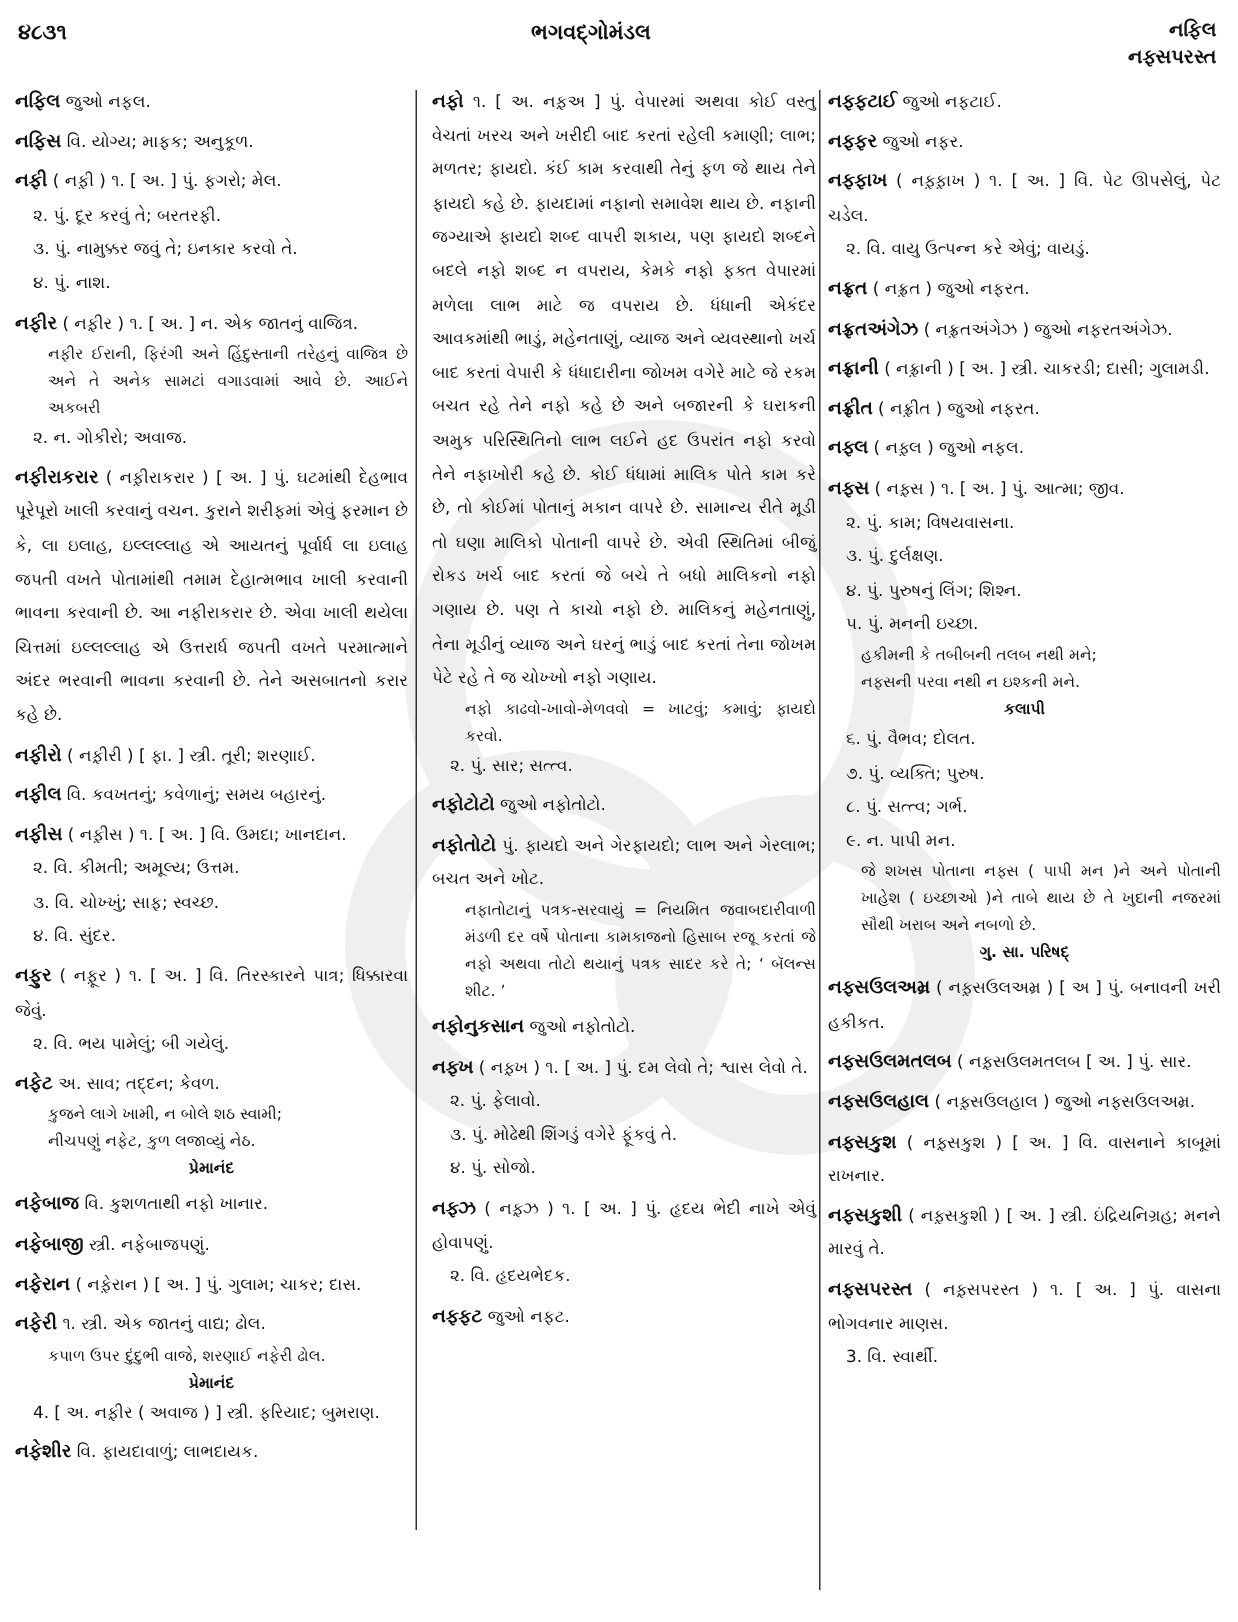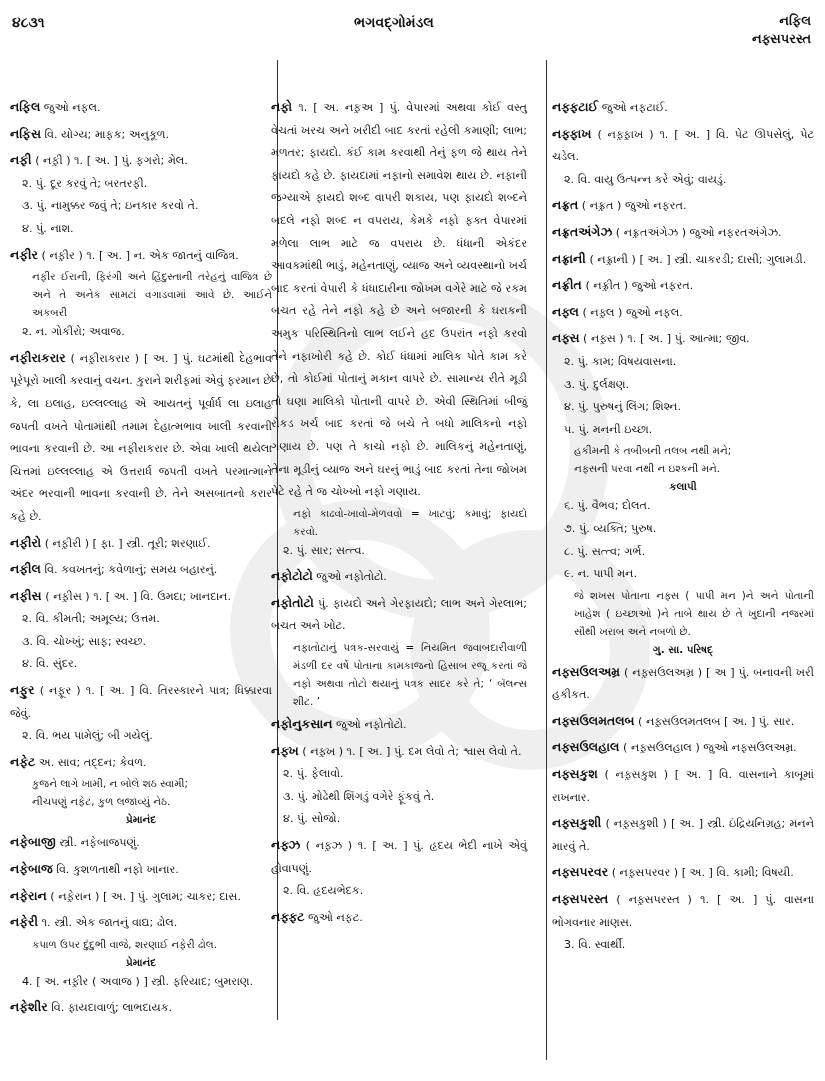--- a/index.html
+++ b/index.html
@@ -3,23 +3,23 @@
 <meta charset="utf-8">
 <style>
   html,body{margin:0;padding:0;background:#fff;}
   body{width:825px;height:1081px;overflow:hidden;position:relative;
     font-family:"DejaVu Sans",sans-serif;color:#111;}
   .watermark{position:absolute;left:230px;top:250px;width:420px;height:560px;pointer-events:none;opacity:.06;}
   .hdr{position:absolute;top:0;left:0;width:825px;height:52px;}
   .pno{position:absolute;left:12px;top:14px;font-size:14px;font-weight:bold;}
   .ptitle{position:absolute;left:0;width:788px;top:14px;text-align:center;font-size:14px;font-weight:bold;}
   .guide{position:absolute;right:14px;top:12px;text-align:right;font-size:13px;font-weight:bold;line-height:18px;}
-  .col{position:absolute;top:56px;font-size:11.2px;line-height:22.6px;margin-top:40px;}
+  .col{position:absolute;top:56px;font-size:11.2px;line-height:22.6px;}
   .c1{left:10px;width:262px;}
-  .c2{left:271px;width:256px;}
+  .c2{left:288px;width:256px;}
   .c3{left:552px;width:262px;}
   .vsep{position:absolute;top:60px;width:1px;background:#333;}
   .entry{margin:0 0 3px 0;}
   .hw{font-weight:bold;font-size:12.4px;}
   .sub{padding-left:12px;}
   .quote{padding-left:22px;font-size:10.4px;line-height:18px;}
   .author{text-align:center;font-size:10.4px;line-height:18px;font-weight:bold;}
   .just{text-align:justify;}
 </style>
 </head>
@@ -47,44 +47,44 @@
     <div class="entry just"><span class="hw">નફિલ</span> <span>જુઓ નફલ.</span></div>
     <div class="entry just"><span class="hw">નફિસ</span> <span>વિ. યોગ્ય; માફક; અનુકૂળ.</span></div>
     <div class="entry just"><span class="hw">નફી</span> <span>( નફ઼ી ) ૧. [ અ. ] પું. ફગરો; મેલ.</span><div class="sub">૨. પું. દૂર કરવું તે; બરતરફી.</div><div class="sub">૩. પું. નામુક્કર જવું તે; ઇનકાર કરવો તે.</div><div class="sub">૪. પું. નાશ.</div></div>
     <div class="entry just"><span class="hw">નફીર</span> <span>( નફ઼ીર ) ૧. [ અ. ] ન. એક જાતનું વાજિત્ર.</span><div class="quote">નફીર ઈરાની, ફિરંગી અને હિંદુસ્તાની તરેહનું વાજિત્ર છે અને તે અનેક સામટાં વગાડવામાં આવે છે. આઈને અકબરી</div><div class="sub">૨. ન. ગોકીરો; અવાજ.</div></div>
     <div class="entry just"><span class="hw">નફીરાકરાર</span> <span>( નફ઼ીરાકરાર ) [ અ. ] પું. ઘટમાંથી દેહભાવ પૂરેપૂરો ખાલી કરવાનું વચન. કુરાને શરીફમાં એવું ફરમાન છે કે, લા ઇલાહ, ઇલ્લલ્લાહ એ આયતનું પૂર્વાર્ધ લા ઇલાહ જપતી વખતે પોતામાંથી તમામ દેહાત્મભાવ ખાલી કરવાની ભાવના કરવાની છે. આ નફીરાકરાર છે. એવા ખાલી થયેલા ચિત્તમાં ઇલ્લલ્લાહ એ ઉત્તરાર્ધ જપતી વખતે પરમાત્માને અંદર ભરવાની ભાવના કરવાની છે. તેને અસબાતનો કરાર કહે છે.</span></div>
     <div class="entry just"><span class="hw">નફીરો</span> <span>( નફ઼ીરી ) [ ફા. ] સ્ત્રી. તૂરી; શરણાઈ.</span></div>
     <div class="entry just"><span class="hw">નફીલ</span> <span>વિ. કવખતનું; કવેળાનું; સમય બહારનું.</span></div>
     <div class="entry just"><span class="hw">નફીસ</span> <span>( નફ઼ીસ ) ૧. [ અ. ] વિ. ઉમદા; ખાનદાન.</span><div class="sub">૨. વિ. કીમતી; અમૂલ્ય; ઉત્તમ.</div><div class="sub">૩. વિ. ચોખ્ખું; સાફ; સ્વચ્છ.</div><div class="sub">૪. વિ. સુંદર.</div></div>
     <div class="entry just"><span class="hw">નફુર</span> <span>( નફ઼ૂર ) ૧. [ અ. ] વિ. તિરસ્કારને પાત્ર; ધિક્કારવા જેવું.</span><div class="sub">૨. વિ. ભય પામેલું; બી ગયેલું.</div></div>
     <div class="entry just"><span class="hw">નફેટ</span> <span>અ. સાવ; તદ્દન; કેવળ.</span><div class="quote">કુજને લાગે ખામી, ન બોલે શઠ સ્વામી;</div><div class="quote">નીચપણું નફેટ, કુળ લજાવ્યું નેઠ.</div><div class="author">પ્રેમાનંદ</div></div>
+    <div class="entry just"><span class="hw">નફેબાજ</span> <span>વિ. કુશળતાથી નફો ખાનાર.</span></div>
     <div class="entry just"><span class="hw">નફેબાજી</span> <span>સ્ત્રી. નફેબાજપણું.</span></div>
-    <div class="entry just"><span class="hw">નફેબાજ</span> <span>વિ. કુશળતાથી નફો ખાનાર.</span></div>
     <div class="entry just"><span class="hw">નફેરાન</span> <span>( નફ઼ેરાન ) [ અ. ] પું. ગુલામ; ચાકર; દાસ.</span></div>
     <div class="entry just"><span class="hw">નફેરી</span> <span>૧. સ્ત્રી. એક જાતનું વાદ્ય; ઢોલ.</span><div class="quote">કપાળ ઉપર દુંદુભી વાજે, શરણાઈ નફેરી ઢોલ.</div><div class="author">પ્રેમાનંદ</div><div class="sub">4. [ અ. નફ઼ીર ( અવાજ ) ] સ્ત્રી. ફરિયાદ; બુમરાણ.</div></div>
     <div class="entry just"><span class="hw">નફેશીર</span> <span>વિ. ફાયદાવાળું; લાભદાયક.</span></div>
   </div>
 <div class="col c2" id="col1">
     <div class="entry just"><span class="hw">નફો</span> <span>૧. [ અ. નફ઼અ ] પું. વેપારમાં અથવા કોઈ વસ્તુ વેચતાં ખરચ અને ખરીદી બાદ કરતાં રહેલી કમાણી; લાભ; મળતર; ફાયદો. કંઈ કામ કરવાથી તેનું ફળ જે થાય તેને ફાયદો કહે છે. ફાયદામાં નફાનો સમાવેશ થાય છે. નફાની જગ્યાએ ફાયદો શબ્દ વાપરી શકાય, પણ ફાયદો શબ્દને બદલે નફો શબ્દ ન વપરાય, કેમકે નફો ફક્ત વેપારમાં મળેલા લાભ માટે જ વપરાય છે. ધંધાની એકંદર આવકમાંથી ભાડું, મહેનતાણું, વ્યાજ અને વ્યવસ્થાનો ખર્ચ બાદ કરતાં વેપારી કે ધંધાદારીના જોખમ વગેરે માટે જે રકમ બચત રહે તેને નફો કહે છે અને બજારની કે ઘરાકની અમુક પરિસ્થિતિનો લાભ લઈને હદ ઉપરાંત નફો કરવો તેને નફાખોરી કહે છે. કોઈ ધંધામાં માલિક પોતે કામ કરે છે, તો કોઈમાં પોતાનું મકાન વાપરે છે. સામાન્ય રીતે મૂડી તો ઘણા માલિકો પોતાની વાપરે છે. એવી સ્થિતિમાં બીજું રોકડ ખર્ચ બાદ કરતાં જે બચે તે બધો માલિકનો નફો ગણાય છે. પણ તે કાચો નફો છે. માલિકનું મહેનતાણું, તેના મૂડીનું વ્યાજ અને ઘરનું ભાડું બાદ કરતાં તેના જોખમ પેટે રહે તે જ ચોખ્ખો નફો ગણાય.</span><div class="quote">નફો કાઢવો-ખાવો-મેળવવો = ખાટવું; કમાવું; ફાયદો કરવો.</div><div class="sub">૨. પું. સાર; સત્ત્વ.</div></div>
     <div class="entry just"><span class="hw">નફોટોટો</span> <span>જુઓ નફોતોટો.</span></div>
     <div class="entry just"><span class="hw">નફોતોટો</span> <span>પું. ફાયદો અને ગેરફાયદો; લાભ અને ગેરલાભ; બચત અને ખોટ.</span><div class="quote">નફાતોટાનું પત્રક-સરવાયું = નિયમિત જવાબદારીવાળી મંડળી દર વર્ષે પોતાના કામકાજનો હિસાબ રજૂ કરતાં જે નફો અથવા તોટો થયાનું પત્રક સાદર કરે તે; ‘ બૅલન્સ શીટ. ’</div></div>
     <div class="entry just"><span class="hw">નફોનુકસાન</span> <span>જુઓ નફોતોટો.</span></div>
     <div class="entry just"><span class="hw">નફ્ખ</span> <span>( નફ઼્ખ ) ૧. [ અ. ] પું. દમ લેવો તે; શ્વાસ લેવો તે.</span><div class="sub">૨. પું. ફેલાવો.</div><div class="sub">૩. પું. મોઢેથી શિંગડું વગેરે ફૂંકવું તે.</div><div class="sub">૪. પું. સોજો.</div></div>
     <div class="entry just"><span class="hw">નફ્ઝ</span> <span>( નફ઼્ઝ ) ૧. [ અ. ] પું. હૃદય ભેદી નાખે એવું હોવાપણું.</span><div class="sub">૨. વિ. હૃદયભેદક.</div></div>
     <div class="entry just"><span class="hw">નફ્ફટ</span> <span>જુઓ નફટ.</span></div>
   </div>
 <div class="col c3" id="col2">
     <div class="entry just"><span class="hw">નફ્ફટાઈ</span> <span>જુઓ નફટાઈ.</span></div>
+    <div class="entry just"><span class="hw">નફ્ફર</span> <span>જુઓ નફર.</span></div>
     <div class="entry just"><span class="hw">નફ્ફાખ</span> <span>( નફ઼્ફ઼ાખ ) ૧. [ અ. ] વિ. પેટ ઊપસેલું, પેટ ચડેલ.</span><div class="sub">૨. વિ. વાયુ ઉત્પન્ન કરે એવું; વાયડું.</div></div>
     <div class="entry just"><span class="hw">નફ્રત</span> <span>( નફ઼્રત ) જુઓ નફરત.</span></div>
     <div class="entry just"><span class="hw">નફ્રતઅંગેઝ</span> <span>( નફ઼્રતઅંગેઝ ) જુઓ નફરતઅંગેઝ.</span></div>
     <div class="entry just"><span class="hw">નફ્રાની</span> <span>( નફ઼્રાની ) [ અ. ] સ્ત્રી. ચાકરડી; દાસી; ગુલામડી.</span></div>
     <div class="entry just"><span class="hw">નફ્રીત</span> <span>( નફ઼્રીત ) જુઓ નફરત.</span></div>
     <div class="entry just"><span class="hw">નફ્લ</span> <span>( નફ઼્લ ) જુઓ નફલ.</span></div>
     <div class="entry just"><span class="hw">નફ્સ</span> <span>( નફ઼્સ ) ૧. [ અ. ] પું. આત્મા; જીવ.</span><div class="sub">૨. પું. કામ; વિષયવાસના.</div><div class="sub">૩. પું. દુર્લક્ષણ.</div><div class="sub">૪. પું. પુરુષનું લિંગ; શિશ્ન.</div><div class="sub">૫. પું. મનની ઇચ્છા.</div><div class="quote">હકીમની કે તબીબની તલબ નથી મને;</div><div class="quote">નફ્સની પરવા નથી ન ઇશ્કની મને.</div><div class="author">કલાપી</div><div class="sub">૬. પું. વૈભવ; દોલત.</div><div class="sub">૭. પું. વ્યક્તિ; પુરુષ.</div><div class="sub">૮. પું. સત્ત્વ; ગર્ભ.</div><div class="sub">૯. ન. પાપી મન.</div><div class="quote">જે શખસ પોતાના નફ્સ ( પાપી મન )ને અને પોતાની ખાહેશ ( ઇચ્છાઓ )ને તાબે થાય છે તે ખુદાની નજરમાં સૌથી ખરાબ અને નબળો છે.</div><div class="author">ગુ. સા. પરિષદ્</div></div>
     <div class="entry just"><span class="hw">નફ્સઉલઅમ્ર</span> <span>( નફ઼્સઉલઅમ્ર ) [ અ ] પું. બનાવની ખરી હકીકત.</span></div>
     <div class="entry just"><span class="hw">નફ્સઉલમતલબ</span> <span>( નફ઼્સઉલમતલબ [ અ. ] પું. સાર.</span></div>
     <div class="entry just"><span class="hw">નફ્સઉલહાલ</span> <span>( નફ઼્સઉલહાલ ) જુઓ નફ્સઉલઅમ્ર.</span></div>
     <div class="entry just"><span class="hw">નફ્સકુશ</span> <span>( નફ઼્સકુશ ) [ અ. ] વિ. વાસનાને કાબૂમાં રાખનાર.</span></div>
     <div class="entry just"><span class="hw">નફ્સકુશી</span> <span>( નફ઼્સકુશી ) [ અ. ] સ્ત્રી. ઇંદ્રિયનિગ્રહ; મનને મારવું તે.</span></div>
-    <div class="entry just"><span class="hw">નફ્સપરવર</span> <span>( નફ઼્સપરવર ) [ અ. ] વિ. કામી; વિષયી.</span></div>
     <div class="entry just"><span class="hw">નફ્સપરસ્ત</span> <span>( નફ઼્સપરસ્ત ) ૧. [ અ. ] પું. વાસના ભોગવનાર માણસ.</span><div class="sub">3. વિ. સ્વાર્થી.</div></div>
   </div>
 
 </body></html>

